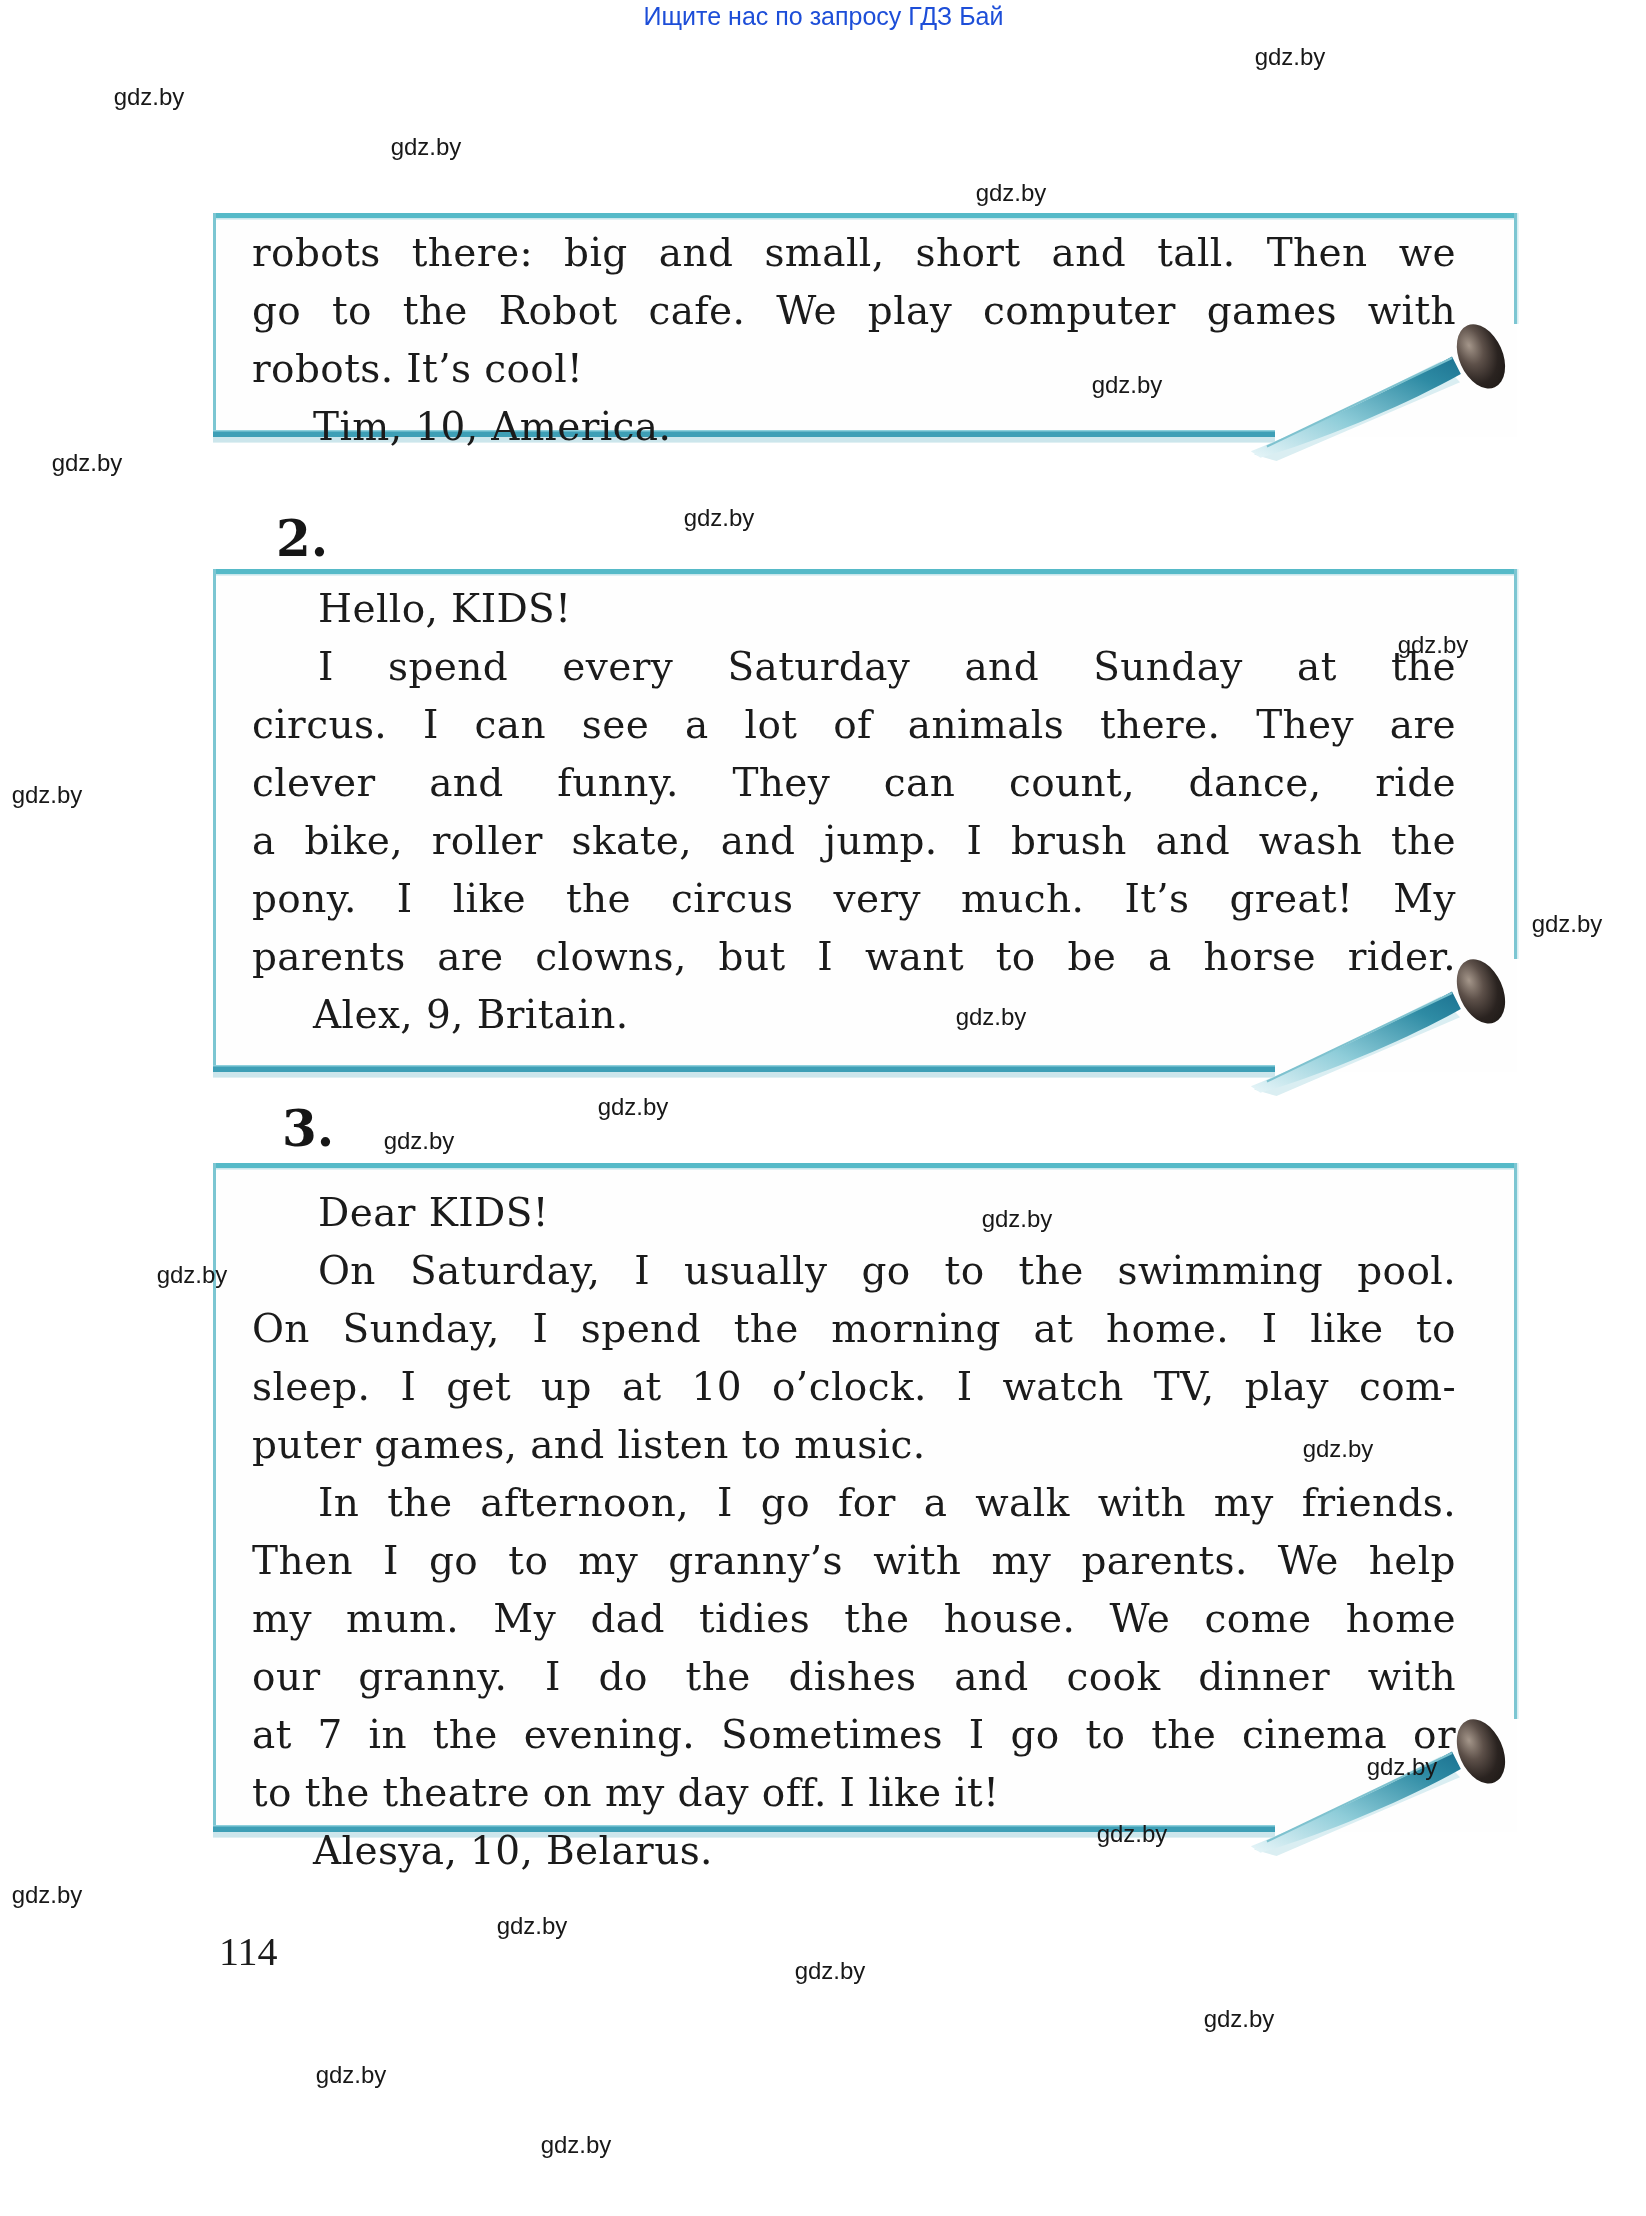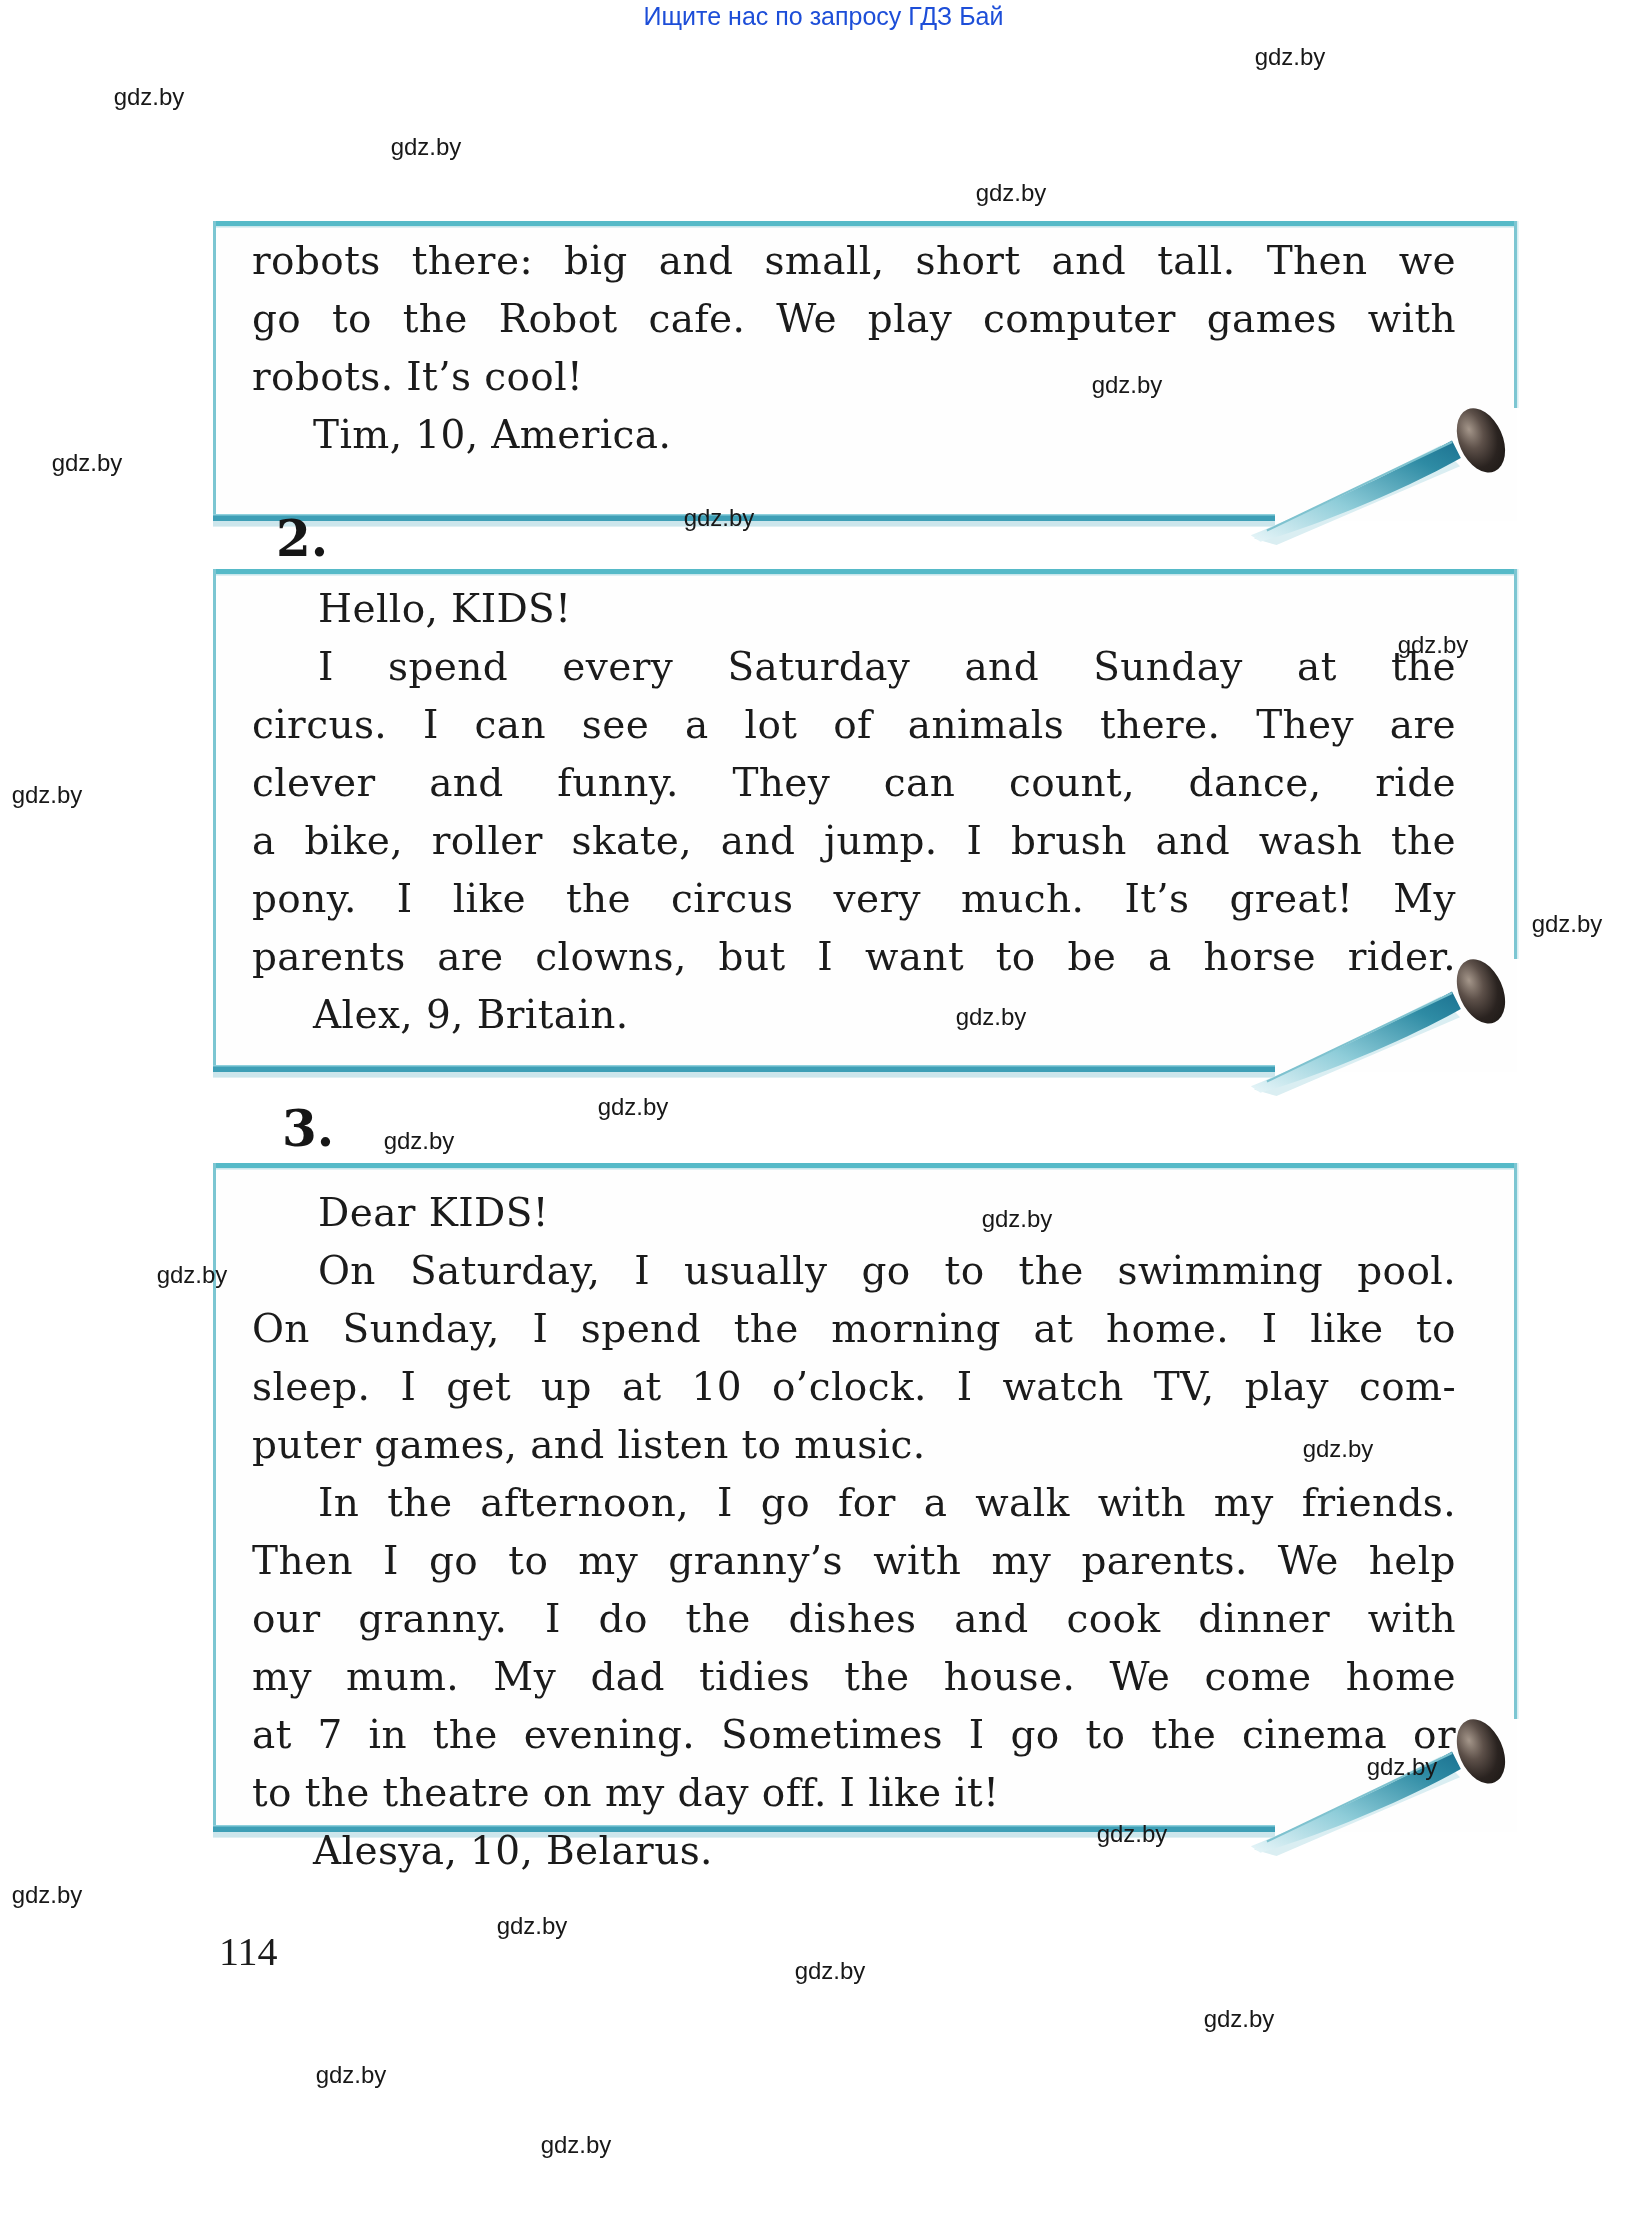--- a/index.html
+++ b/index.html
@@ -34,21 +34,21 @@
     color: #181818;
     white-space: nowrap;
     z-index: 5;
   }
   .card {
     position: absolute;
     left: 213px;
     width: 1304px;
     background: #fefefe;
   }
-  .card1 { top: 221px; height: 300px; }
+  .card1 { top: 213px; height: 224px; }
   .card2 { top: 569px; height: 503px; }
   .card3 { top: 1163px; height: 669px; }
   .b-top {
     position: absolute; top: 0; left: 0; right: 0; height: 4.8px;
     background: #56bac8;
     box-shadow: 0 1.6px 0 rgba(140, 203, 214, 0.45);
   }
   .b-left {
     position: absolute; top: 0; left: 0; bottom: 0; width: 3.2px;
     background: #7cc6d2;
@@ -223,22 +223,22 @@
     <div class="b-right"></div>
     <div class="b-bottom"></div>
     <div class="letter-text">
         <div class="line ind">Dear KIDS!</div>
         <div class="line just ind">On Saturday, I usually go to the swimming pool.</div>
         <div class="line just">On Sunday, I spend the morning at home. I like to</div>
         <div class="line just">sleep. I get up at 10 o’clock. I watch TV, play com-</div>
         <div class="line">puter games, and listen to music.</div>
         <div class="line just ind">In the afternoon, I go for a walk with my friends.</div>
         <div class="line just">Then I go to my granny’s with my parents. We help</div>
+        <div class="line just">my mum. My dad tidies the house. We come home</div>
         <div class="line just">our granny. I do the dishes and cook dinner with</div>
-        <div class="line just">my mum. My dad tidies the house. We come home</div>
         <div class="line just">at 7 in the evening. Sometimes I go to the cinema or</div>
         <div class="line">to the theatre on my day off. I like it!</div>
         <div class="line sig">Alesya, 10, Belarus.</div>
       </div>
     <svg class="curl" viewBox="0 0 340 210">
       <path d="M 6 202 L 238 86 L 262 112 L 34 210 Z" fill="#daeef2"></path>
       <path d="M 2 198 C 90 162 185 117 252 80 L 263 102 C 195 140 96 182 14 206 Z" fill="url(#gradCurl)"></path>
       <path d="M 252 82 L 22 192" stroke="#7ec2cf" stroke-width="2.5" fill="none"></path>
       <ellipse cx="288" cy="80" rx="27" ry="42" transform="rotate(-24 288 80)" fill="url(#gradBall)"></ellipse>
     </svg>

